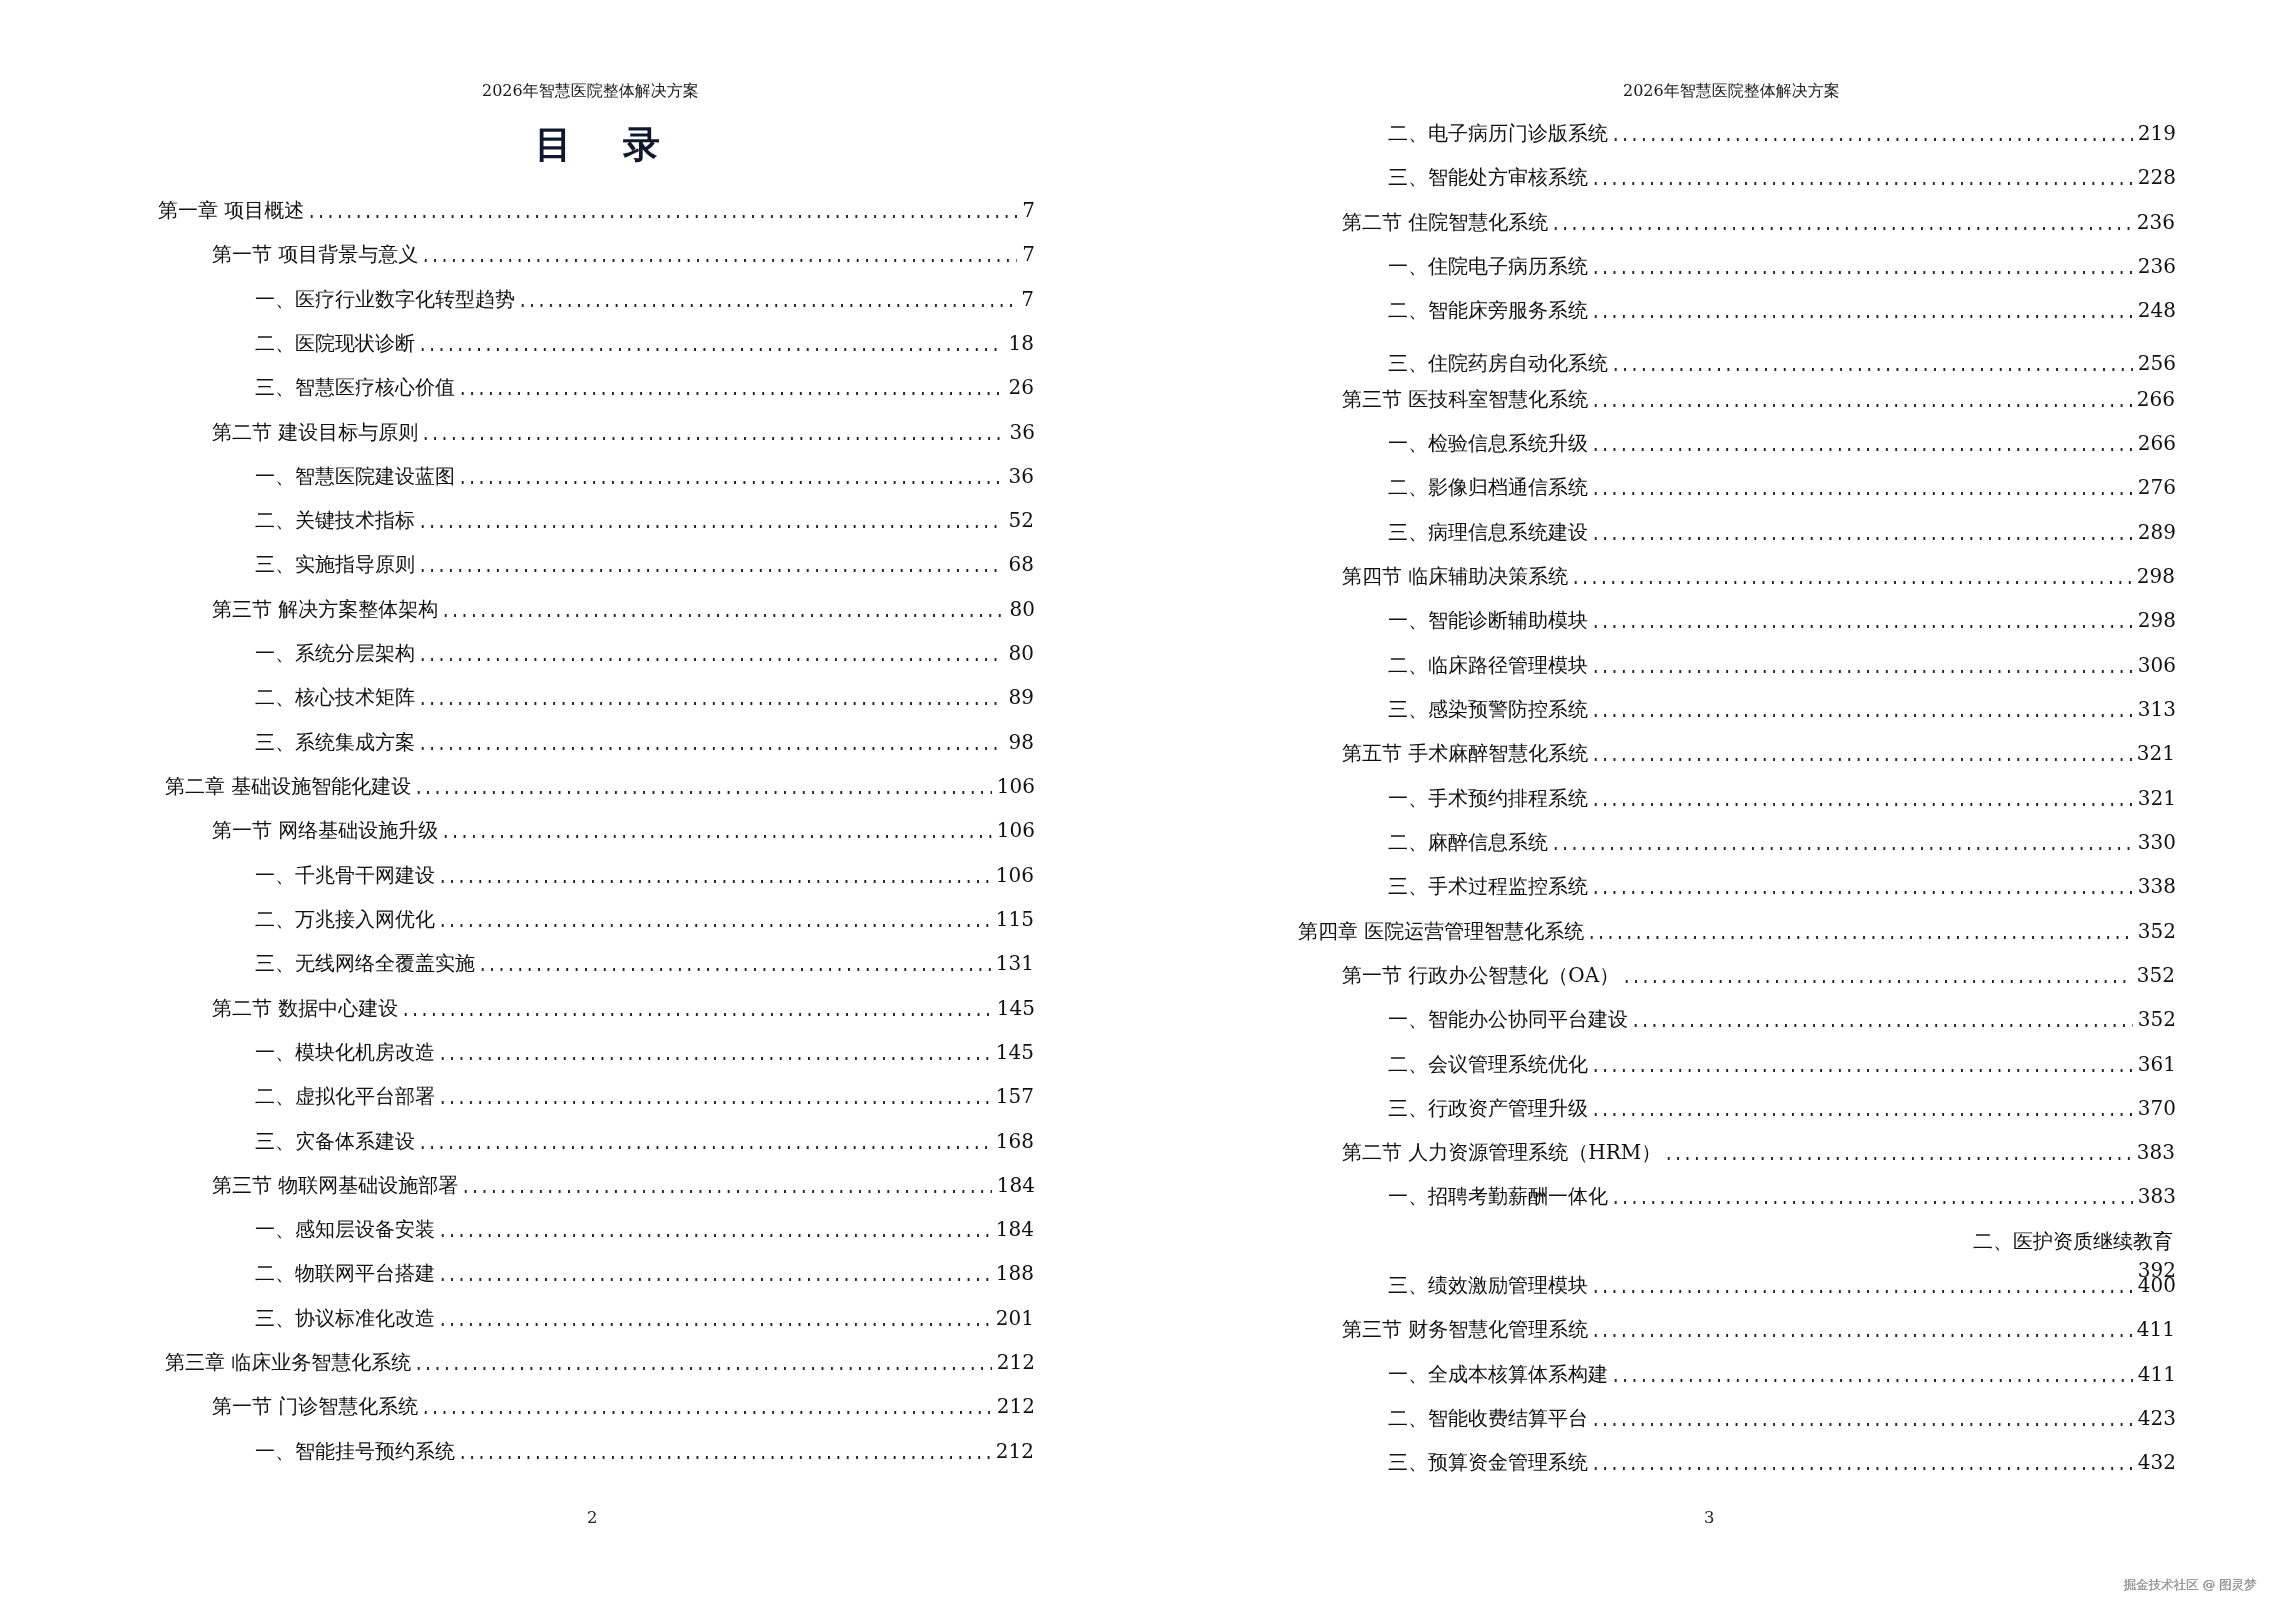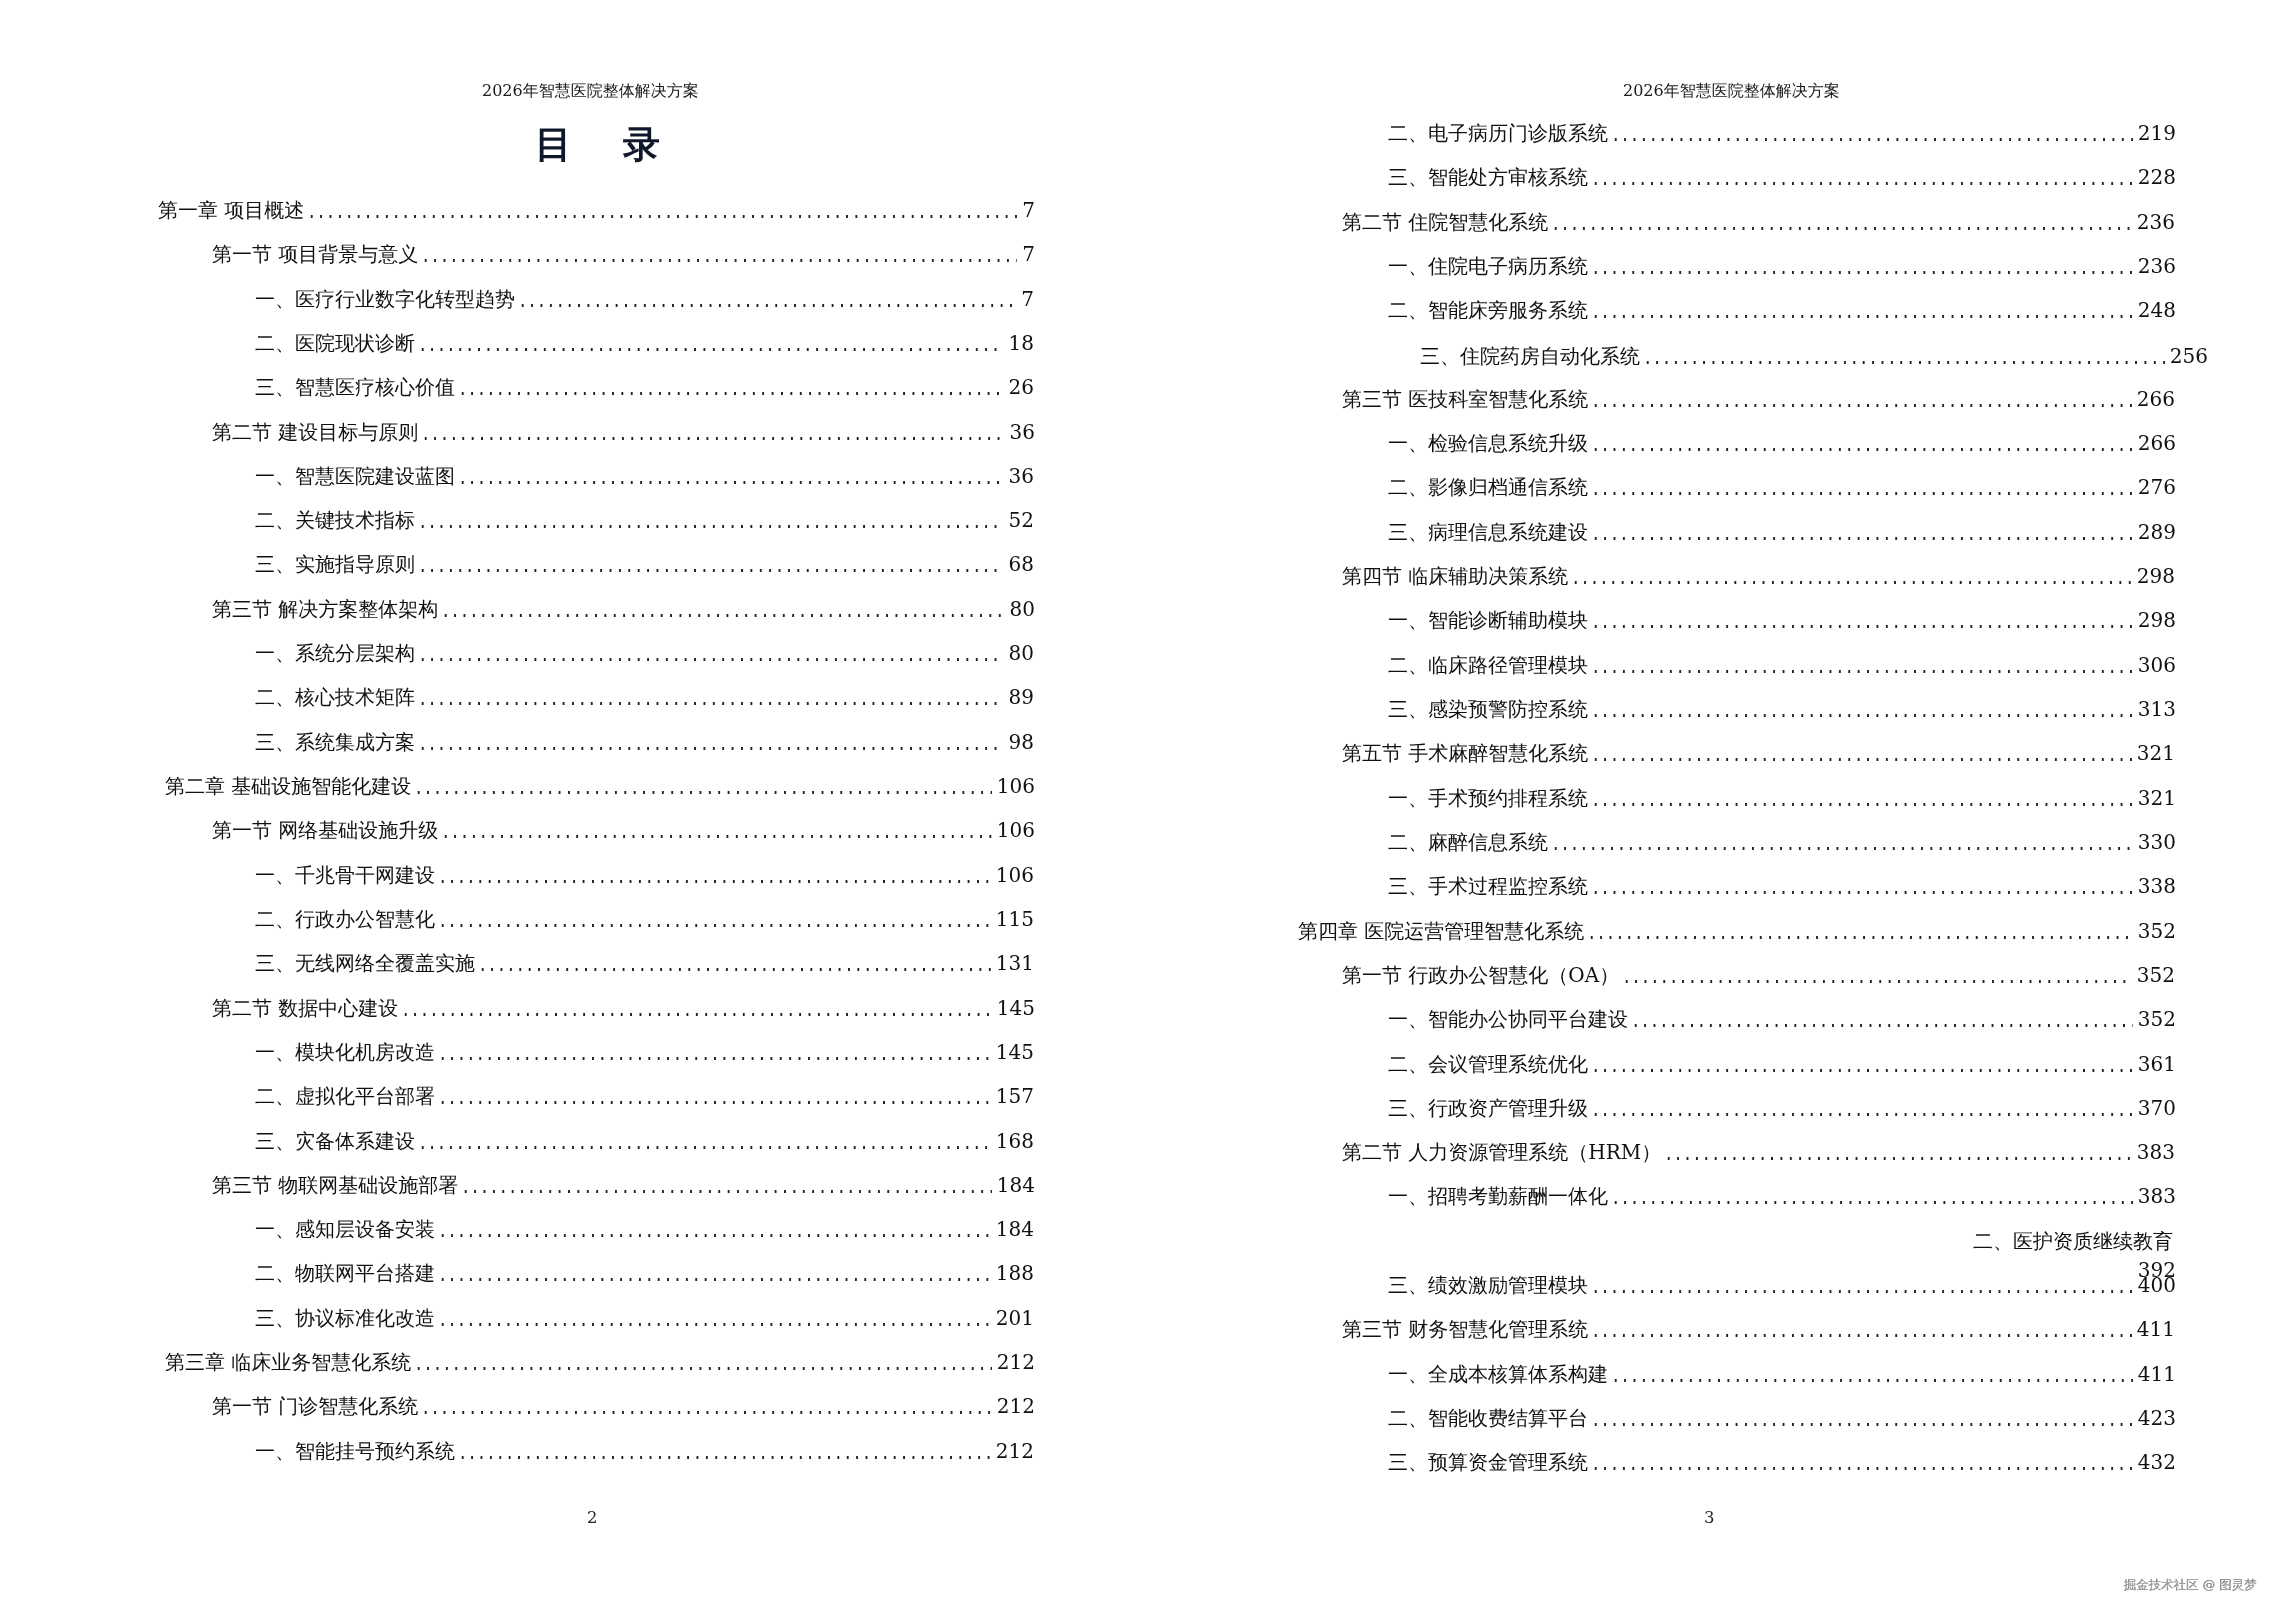--- a/index.html
+++ b/index.html
@@ -194,21 +194,21 @@
         <span class="label">第一节  网络基础设施升级</span>
         <span class="leader"></span>
         <span class="pg">106</span>
       </div>
       <div class="toc-row level-3" style="left: 255px; width: 779px; top: 665px;">
         <span class="label">一、千兆骨干网建设</span>
         <span class="leader"></span>
         <span class="pg">106</span>
       </div>
       <div class="toc-row level-3" style="left: 255px; width: 779px; top: 709px;">
-        <span class="label">二、行政办公智慧化</span>
+        <span class="label">二、万兆接入网优化</span>
         <span class="leader"></span>
         <span class="pg">115</span>
       </div>
       <div class="toc-row level-3" style="left: 255px; width: 779px; top: 753px;">
         <span class="label">三、无线网络全覆盖实施</span>
         <span class="leader"></span>
         <span class="pg">131</span>
       </div>
       <div class="toc-row level-2" style="left: 212px; width: 823px; top: 798px;">
         <span class="label">第二节  数据中心建设</span>
@@ -290,21 +290,21 @@
       <div class="toc-row level-3" style="left: 246px; width: 788px; top: 133px;">
         <span class="label">一、住院电子病历系统</span>
         <span class="leader"></span>
         <span class="pg">236</span>
       </div>
       <div class="toc-row level-3" style="left: 246px; width: 788px; top: 177px;">
         <span class="label">二、智能床旁服务系统</span>
         <span class="leader"></span>
         <span class="pg">248</span>
       </div>
-      <div class="toc-row level-3" style="left: 246px; width: 788px; top: 223px; margin-left: 32px;">
+      <div class="toc-row level-3" style="left: 246px; width: 788px; top: 230px;">
         <span class="label">三、住院药房自动化系统</span>
         <span class="leader"></span>
         <span class="pg">256</span>
       </div>
       <div class="toc-row level-2" style="left: 200px; width: 833px; top: 266px;">
         <span class="label">第三节  医技科室智慧化系统</span>
         <span class="leader"></span>
         <span class="pg">266</span>
       </div>
       <div class="toc-row level-3" style="left: 246px; width: 788px; top: 310px;">

